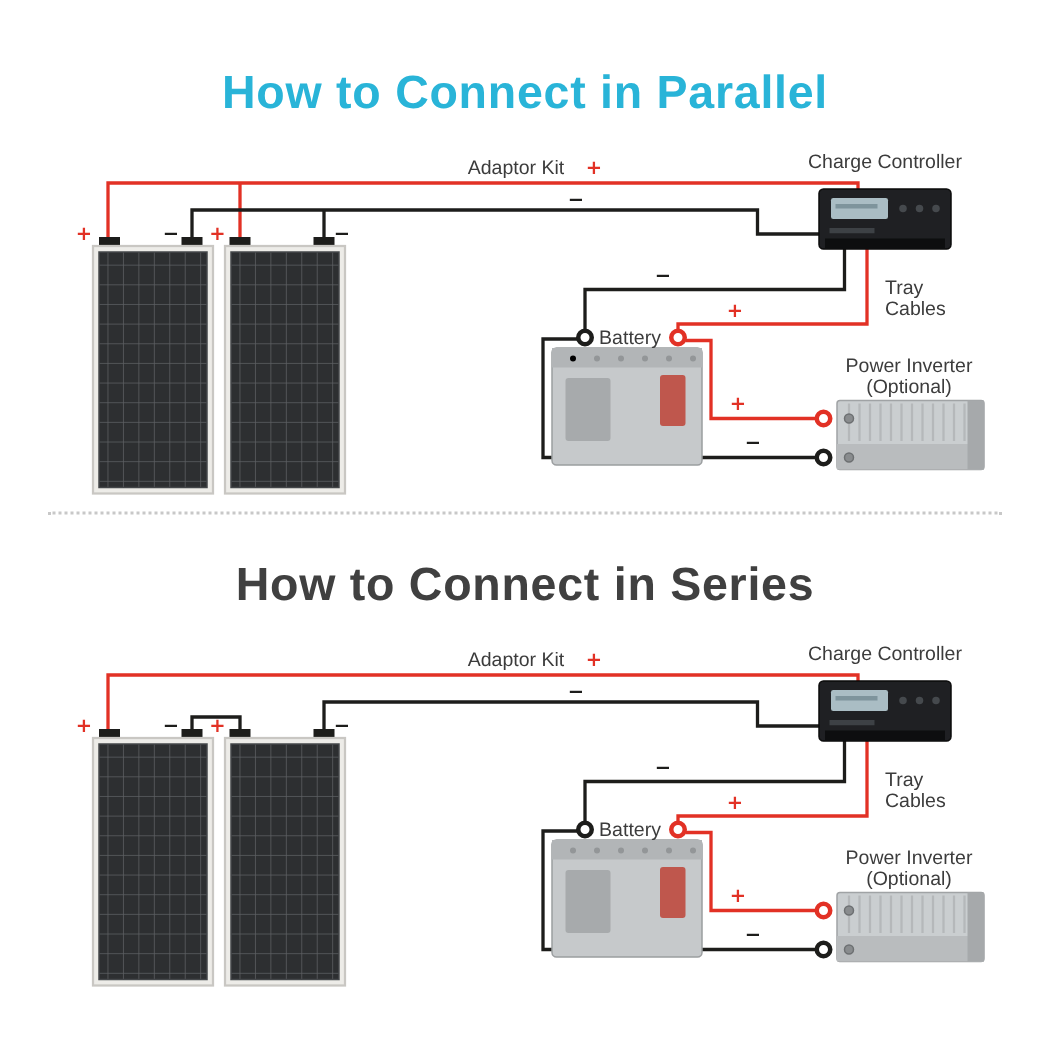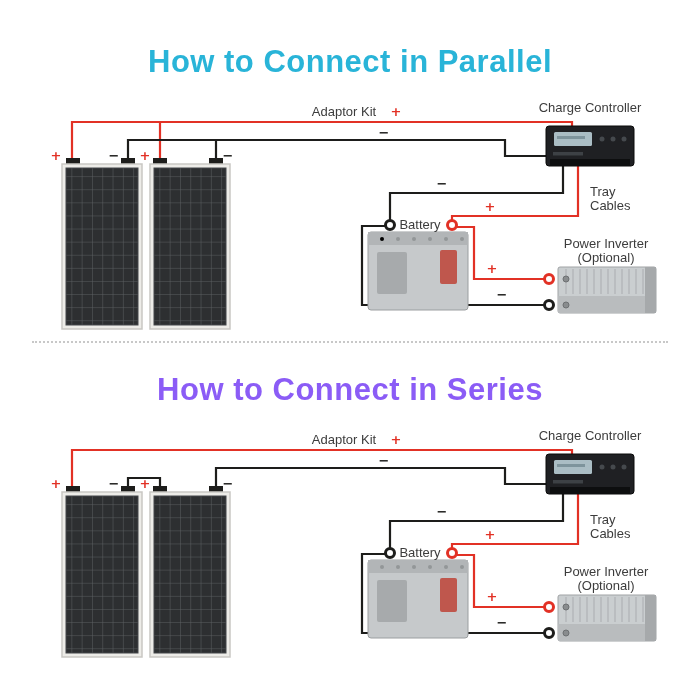--- a/index.html
+++ b/index.html
@@ -1,21 +1,21 @@
 <!DOCTYPE html>
 <html><head>
 <meta charset="utf-8">
 <style>
   html,body{margin:0;padding:0;background:#ffffff;}
   #page{position:relative;width:700px;height:700px;background:#ffffff;overflow:hidden;
         font-family:"Liberation Sans",sans-serif;}
   .title{position:absolute;left:0;width:700px;text-align:center;margin:0;
          font-family:"Liberation Sans",sans-serif;font-weight:bold;font-size:31px;letter-spacing:.5px;}
   .title.parallel{top:44px;color:#29b4d8;}
-  .title.series{top:372px;color:#8b5cf6;}
+  .title.series{top:372px;color:#404040;}
   .divider{position:absolute;top:341px;left:32px;width:636px;border-top:2px dotted #c8c8c8;}
   svg.diagram{position:absolute;left:0;}
   .wr{stroke:#e23125;stroke-width:2.2;fill:none;}
   .wk{stroke:#1d1d1b;stroke-width:2.2;fill:none;}
   .ringr{fill:none;stroke:#e23125;stroke-width:3;}
   .ringk{fill:none;stroke:#1d1d1b;stroke-width:3;}
   .tab{fill:#1d1d1b;}
   text.lbl{font-family:"Liberation Sans",sans-serif;font-size:13px;fill:#3c3c3c;}
   text.mark{font-family:"DejaVu Sans",sans-serif;font-size:13px;font-weight:bold;text-anchor:middle;}
   text.plus{fill:#e23125;}

